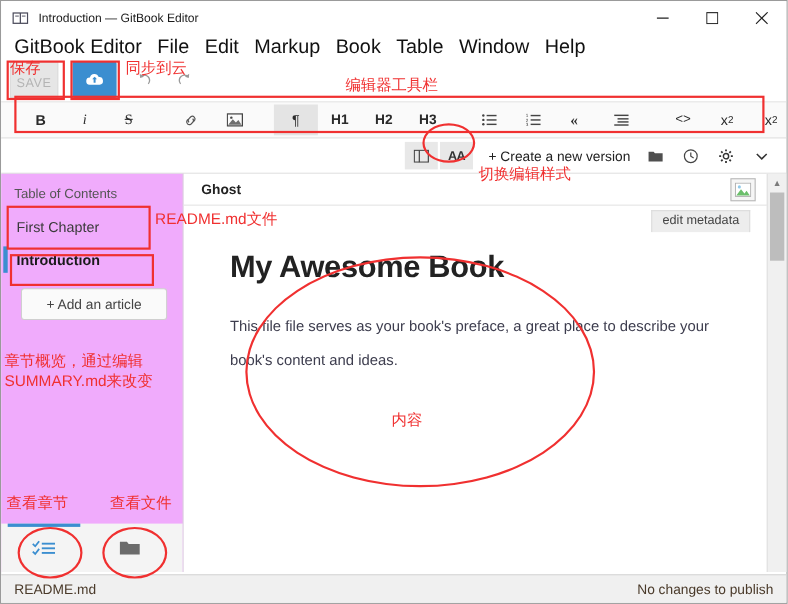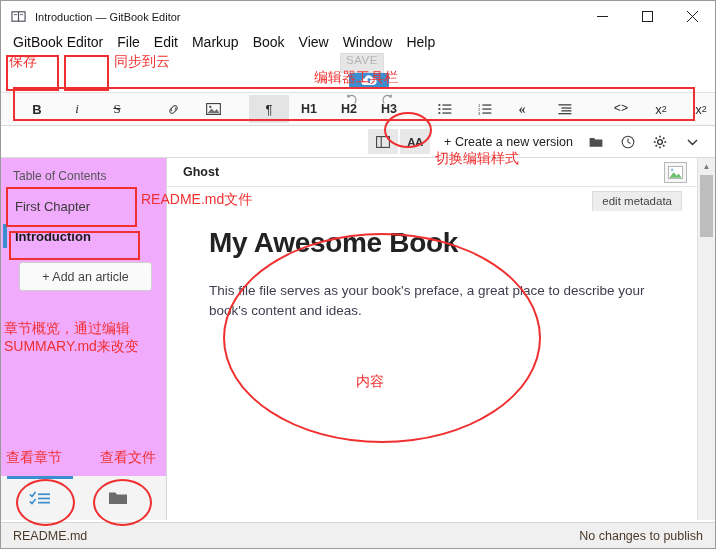--- a/index.html
+++ b/index.html
@@ -53,37 +53,36 @@
     font-size: 12px;
   }
 
   
   .menubar {
     height: 21px;
     display: flex;
     align-items: center;
     background: #ffffff;
     padding-left: 5px;
-    font-size: 14px;
+    font-size: 18px;
     color: #111;
   }
   .menu-item {
     padding: 2px 7px 3px 7px;
     white-space: nowrap;
   }
 
   
   .actionbar {
     height: 39px;
     background: #ffffff;
     display: flex;
     align-items: center;
     padding-left: 8px;
     position: relative;
-    flex-direction: column;
   }
   .save-btn {
     width: 44px; height: 33px;
     background: #e6e6e6;
     border: 1px solid #dcdcdc;
     display: flex; align-items: flex-end; justify-content: center;
     color: #b4b4b4;
     font-size: 11.5px;
     letter-spacing: 0.5px;
     padding-bottom: 6px;
@@ -295,21 +294,21 @@
   .doc h1 {
     margin: 6px 0 0 0;
     font-size: 28px;
     font-weight: bold;
     color: #222;
     letter-spacing: -0.3px;
   }
   .doc p {
     margin: 22px 0 0 0;
     font-size: 13.5px;
-    line-height: 20px;
+    line-height: 31px;
     color: #3d3d4e;
   }
   
   .vscroll {
     position: absolute;
     right: 0; top: 0; bottom: 0;
     width: 17px;
     background: #f0f0f0;
     border-left: 1px solid #e0e0e0;
   }
@@ -401,21 +400,21 @@
       </div>
     </div>
   </div>
 
   <div class="menubar">
     <div class="menu-item">GitBook Editor</div>
     <div class="menu-item">File</div>
     <div class="menu-item">Edit</div>
     <div class="menu-item">Markup</div>
     <div class="menu-item">Book</div>
-    <div class="menu-item">View</div>
+    <div class="menu-item">Table</div>
     <div class="menu-item">Window</div>
     <div class="menu-item">Help</div>
   </div>
 
   <div class="actionbar">
     <div class="save-btn">SAVE</div>
     <div class="sync-btn">
       <svg width="18" height="15" viewBox="0 0 20 16">
         <path d="M5 13 a3.6 3.6 0 0 1 0.3 -7.2 a4.6 4.6 0 0 1 8.8 -0.6 a3.4 3.4 0 0 1 0.9 7.8 z" fill="#ffffff"></path>
         <rect x="9" y="6" width="2" height="5" fill="#3b8ed0"></rect>

